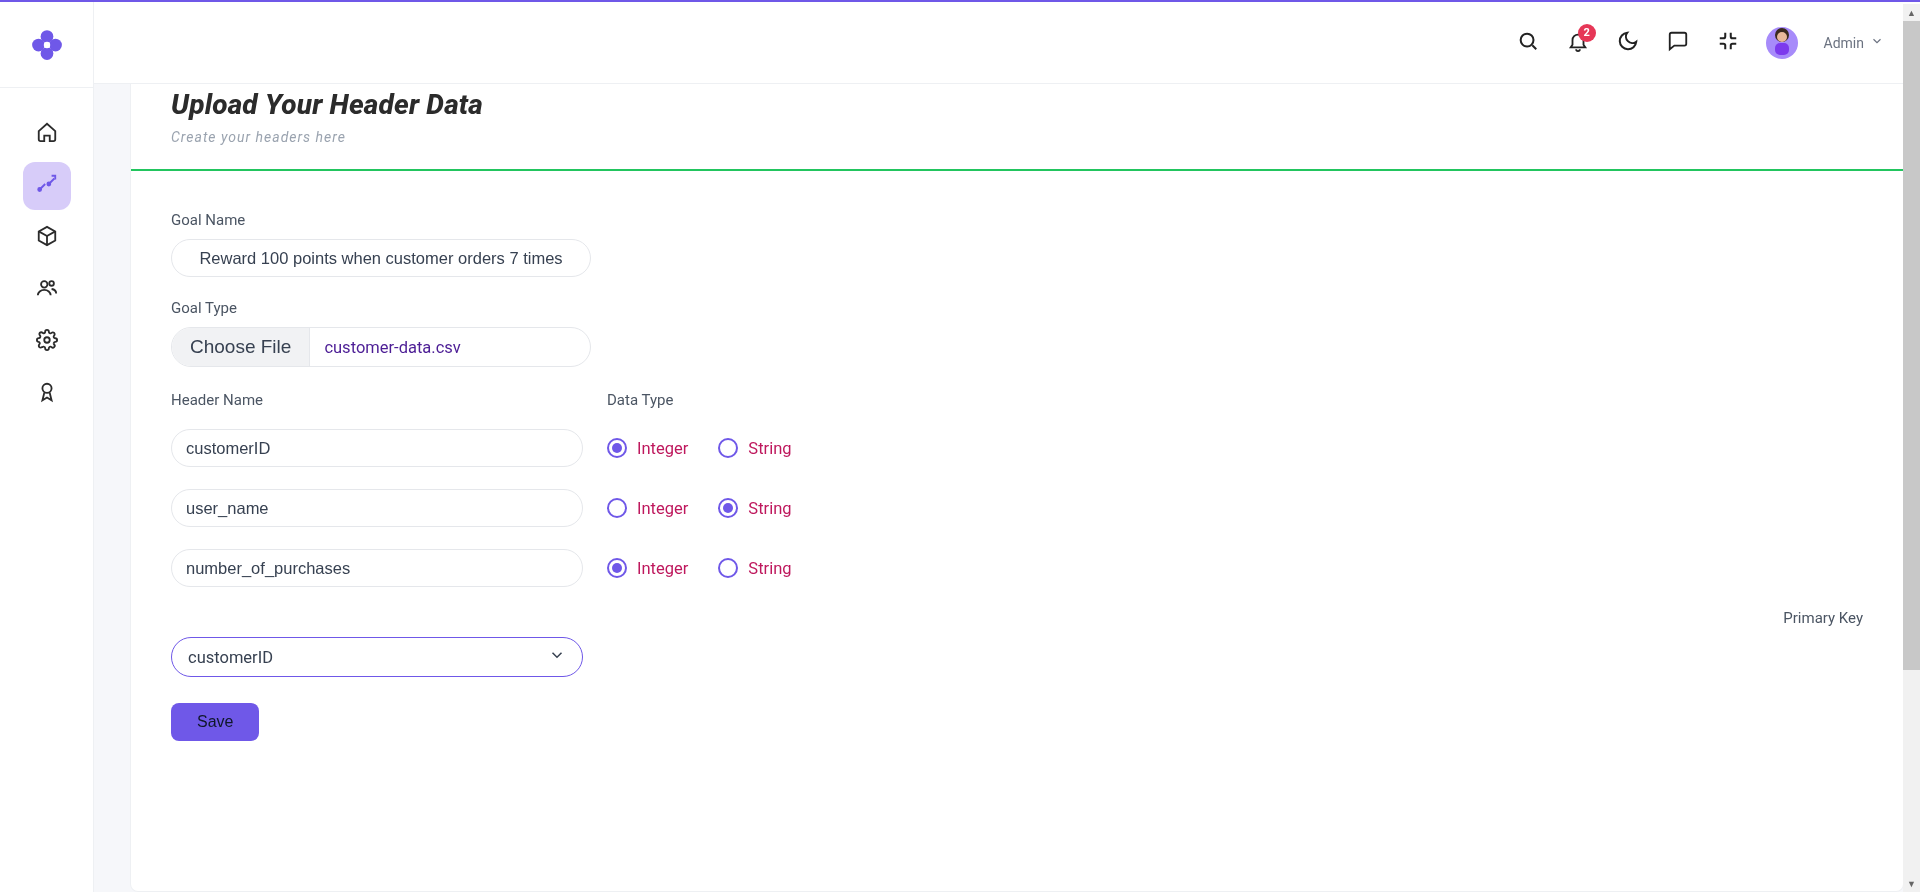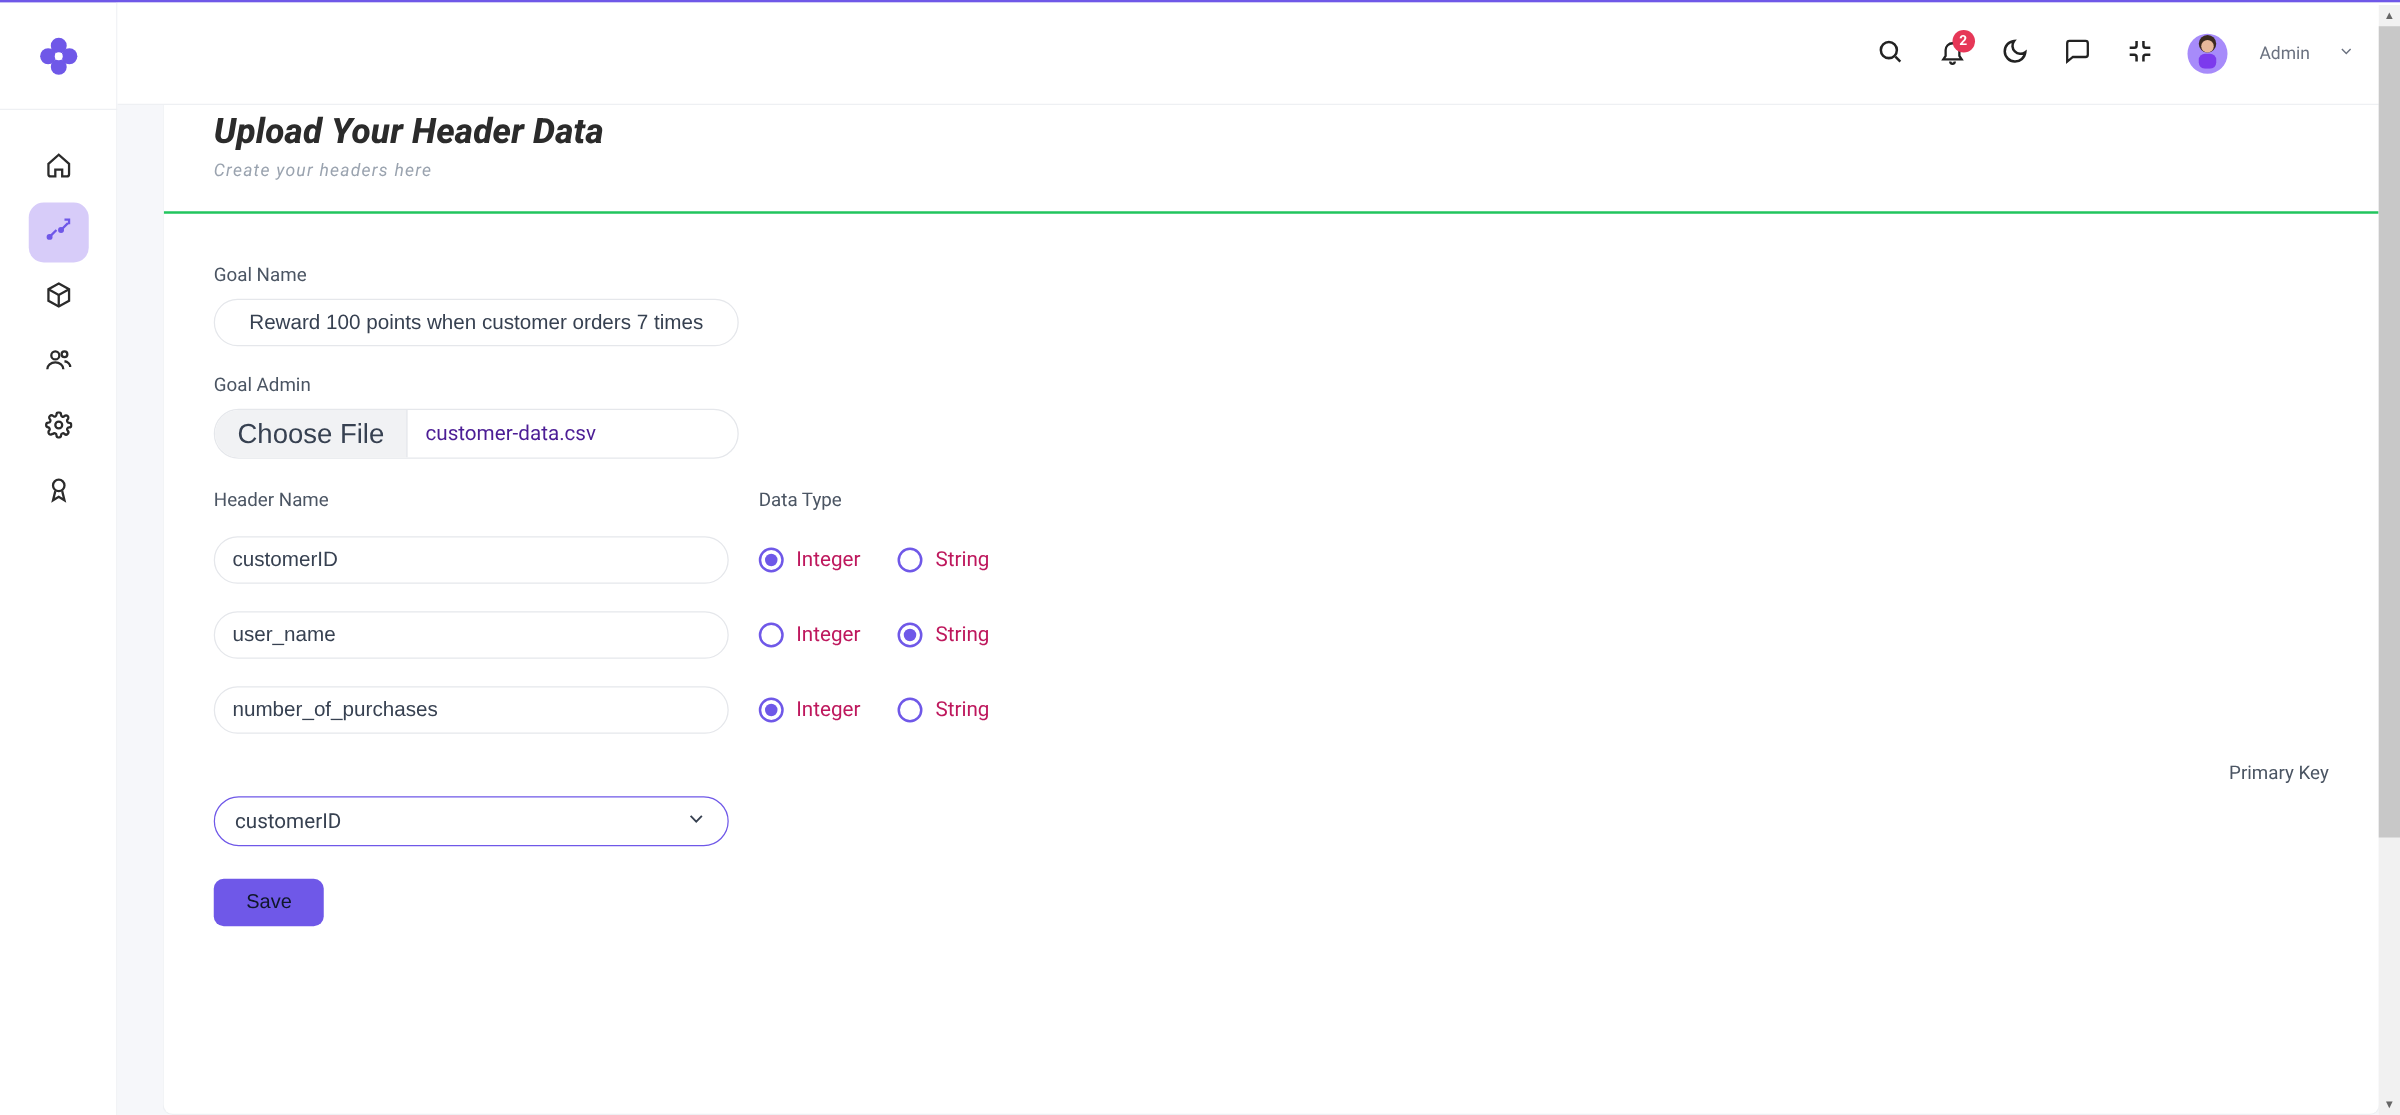--- a/index.html
+++ b/index.html
@@ -93,21 +93,21 @@
     display: flex; align-items: center; justify-content: center;
   }
   .avatar {
     width: 32px; height: 32px;
     border-radius: 50%;
     background: #a78bfa;
     display:flex;align-items:flex-end;justify-content:center;
     overflow:hidden;
   }
   .user-dd {
-    display:flex; align-items:center; gap:22px;
+    display:flex; align-items:center; gap:6px;
     color:#6b7280; font-size:14px; cursor:pointer;
   }
   .user-dd svg { width:14px; height:14px; }
 
   .content {
     flex:1;
     margin: 0 16px 0 36px;
     display:flex;
   }
   .card {
@@ -173,21 +173,21 @@
     display:flex; align-items:stretch;
     width: 420px;
     border:1px solid #e5e7eb;
     border-radius: 20px;
     overflow:hidden;
   }
   .file-btn {
     background:#f1f2f4;
     border:none;
     padding: 0 18px;
-    font-size: 22px;
+    font-size: 19px;
     color:#374151;
     cursor:pointer;
     border-right:1px solid #e5e7eb;
   }
   .file-name {
     flex:1;
     display:flex; align-items:center;
     padding: 0 14px;
     font-size: 16.5px;
     color:#4c1d95;
@@ -409,21 +409,21 @@
         <div class="form">
 
           
           <div class="goal-name-wrap">
             <label class="field-label">Goal Name</label>
             <input class="text-input" type="text" style="width: 420px;" value="Reward 100 points when customer orders 7 times">
           </div>
 
           
           <div class="goal-data-wrap">
-            <label class="field-label">Goal Admin</label>
+            <label class="field-label">Goal Type</label>
             <div class="file-pill">
               <button class="file-btn">Choose File</button>
               <div class="file-name">customer-data.csv</div>
             </div>
           </div>
 
           
           <div class="grid-headers">
             <div class="col-header-name">
                 <label class="field-label">Header Name</label>

